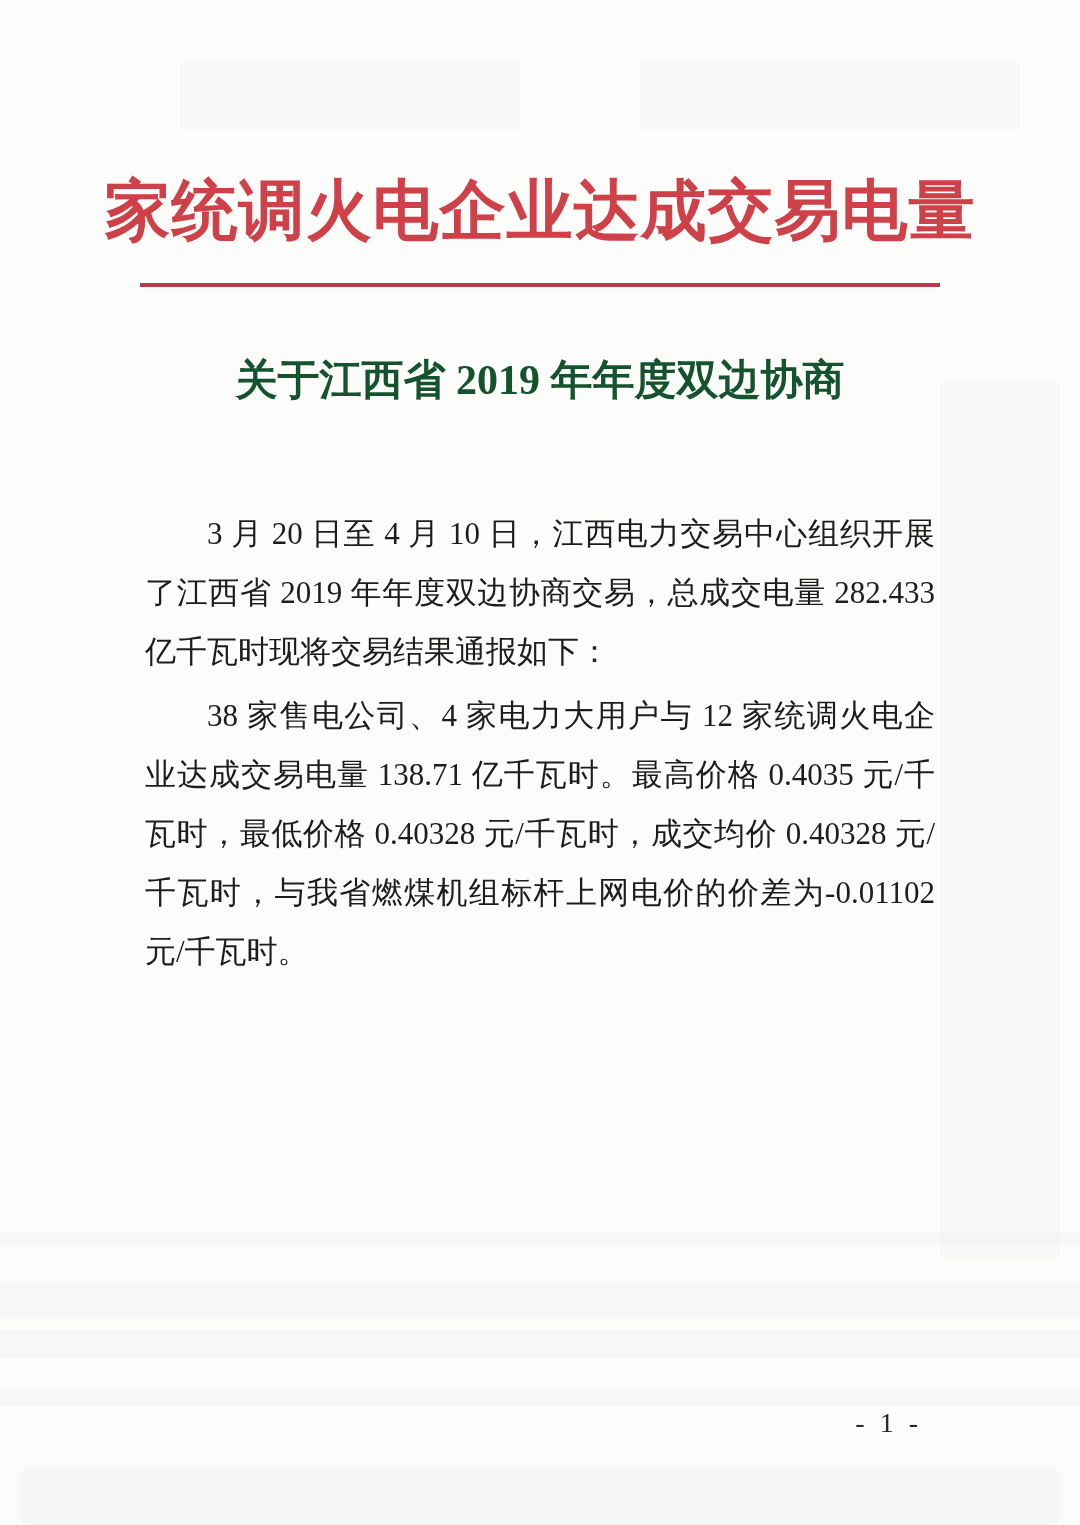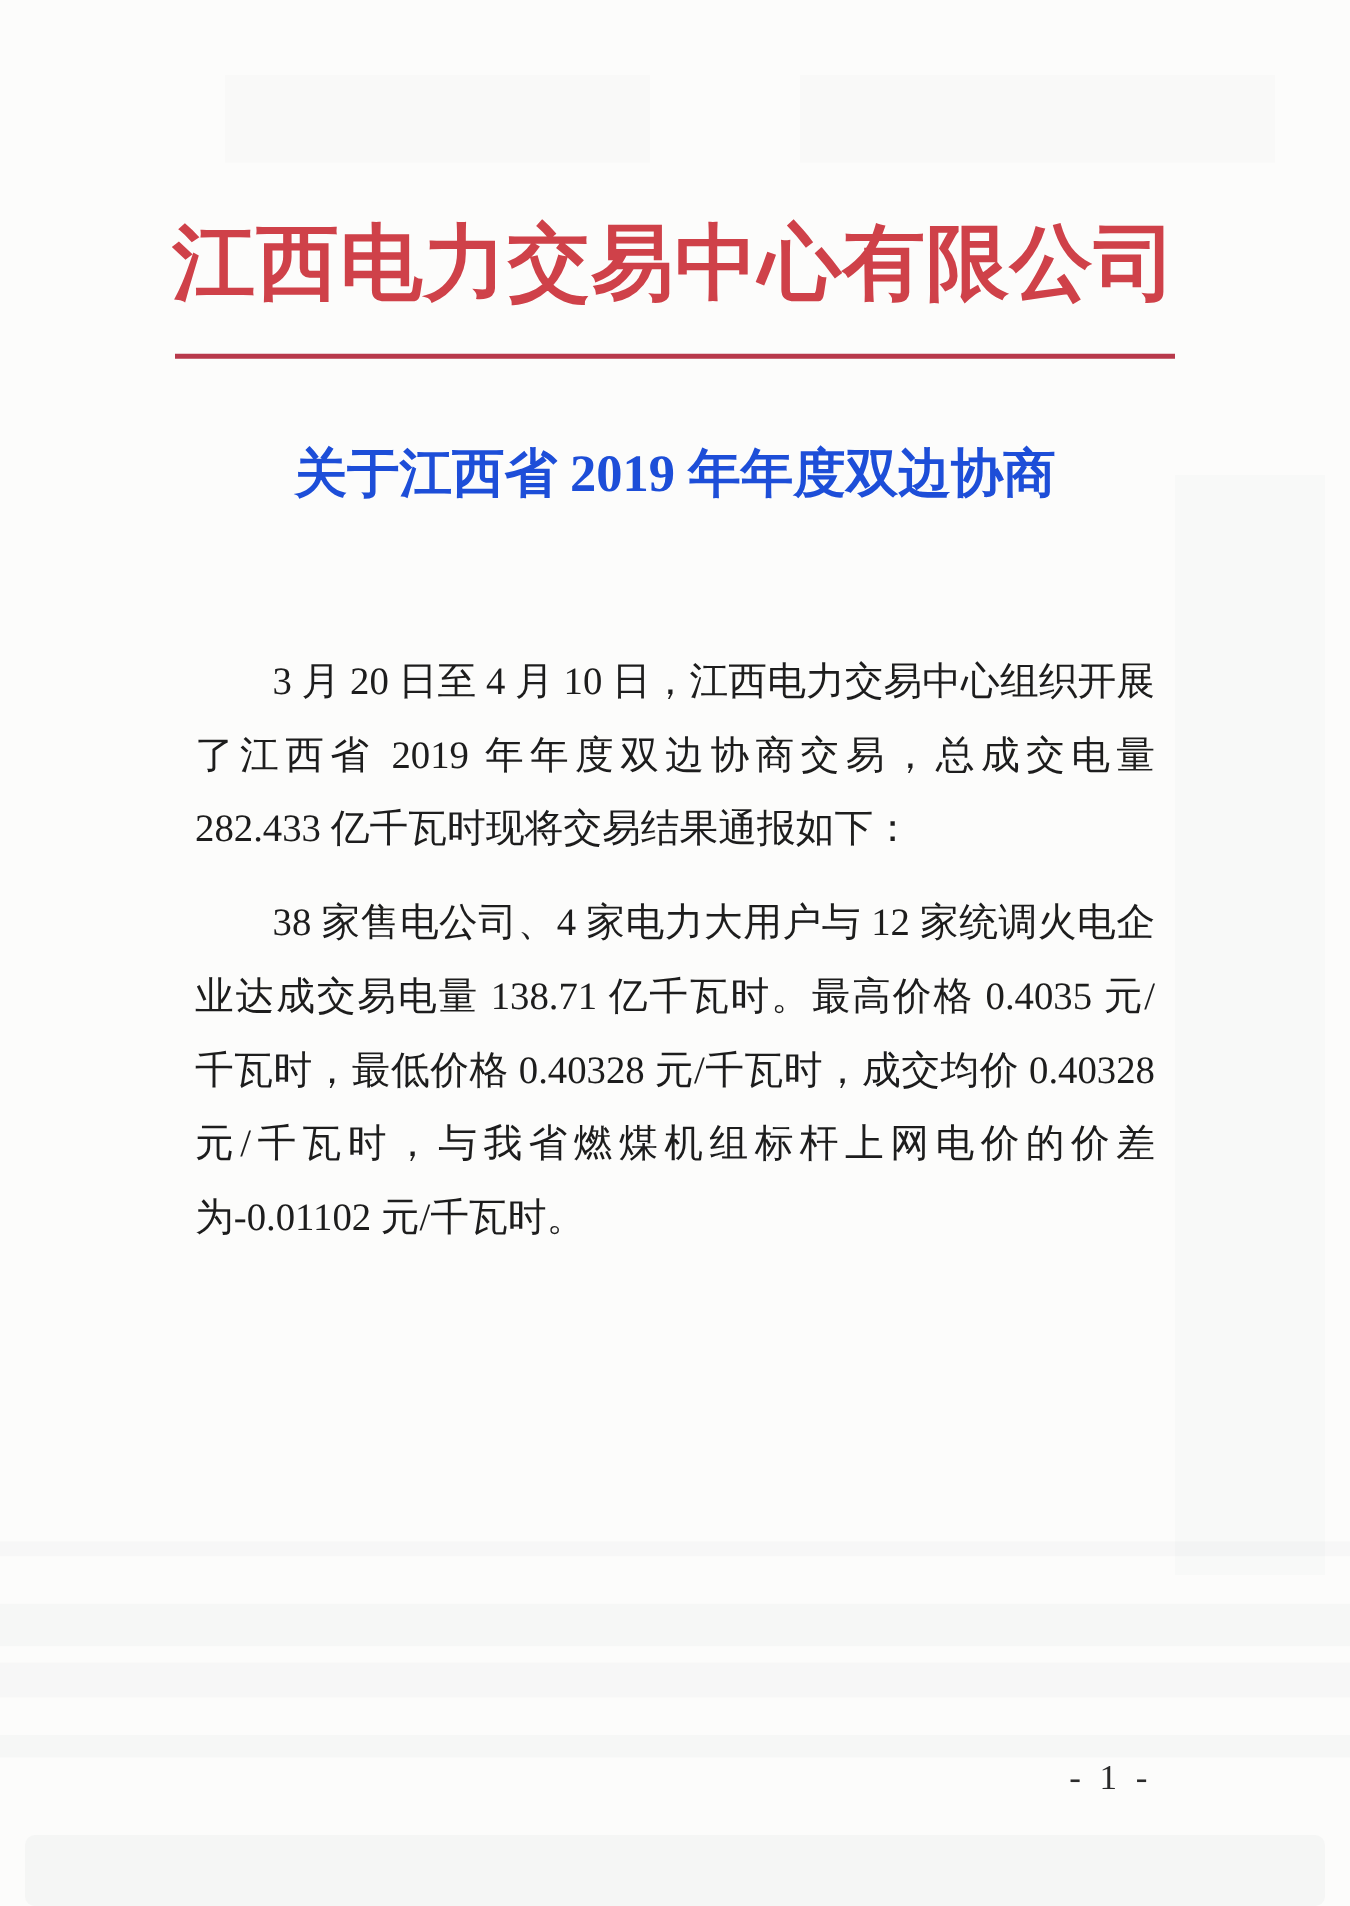--- a/index.html
+++ b/index.html
@@ -52,39 +52,39 @@
     width: 800px;
     height: 4px;
     background: var(--divider-red);
   }
   .doc-title {
     position: absolute;
     top: 352px;
     left: 0;
     width: 100%;
     text-align: center;
-    color: #1d4ed8;
+    color: #14532d;
     font-size: 42px;
     line-height: 57px;
     font-weight: 700;
   }
   .doc-title .t-line { display: block; }
   .doc-body {
     position: absolute;
     top: 499px;
     left: 140px;
     width: 800px;
     color: var(--ink);
     font-size: 31px;
     line-height: 59px;
     text-align: justify;
   }
   .doc-body p {
     text-indent: 2em;
-    margin: 16px;
+    margin: 5px;
   }
   .page-number {
     position: absolute;
     top: 1407px;
     right: 158px;
     color: #2a2a2a;
     font-size: 28px;
     letter-spacing: 4px;
     white-space: nowrap;
   }
@@ -98,21 +98,21 @@
     <div class="noise n1"></div>
     <div class="noise n2"></div>
     <div class="noise n3"></div>
     <div class="noise n4"></div>
     <div class="noise n5"></div>
     <div class="noise n6"></div>
     <div class="noise n7"></div>
     <div class="noise n8"></div>
   </div>
 
-  <div class="letterhead-company">江西电力交易中心有限公司</div>
+  <div class="letterhead-company">家统调火电企业达成交易电量</div>
 
   <div class="letterhead-divider"></div>
 
   <h1 class="doc-title">
     <span class="t-line">关于江西省 2019 年年度双边协商</span>
   </h1>
 
   <main class="doc-body">
     <p>3 月 20 日至 4 月 10 日，江西电力交易中心组织开展了江西省 2019 年年度双边协商交易，总成交电量 282.433 亿千瓦时现将交易结果通报如下：</p>
     <p>38 家售电公司、4 家电力大用户与 12 家统调火电企业达成交易电量 138.71 亿千瓦时。最高价格 0.4035 元/千瓦时，最低价格 0.40328 元/千瓦时，成交均价 0.40328 元/千瓦时，与我省燃煤机组标杆上网电价的价差为-0.01102 元/千瓦时。</p>

